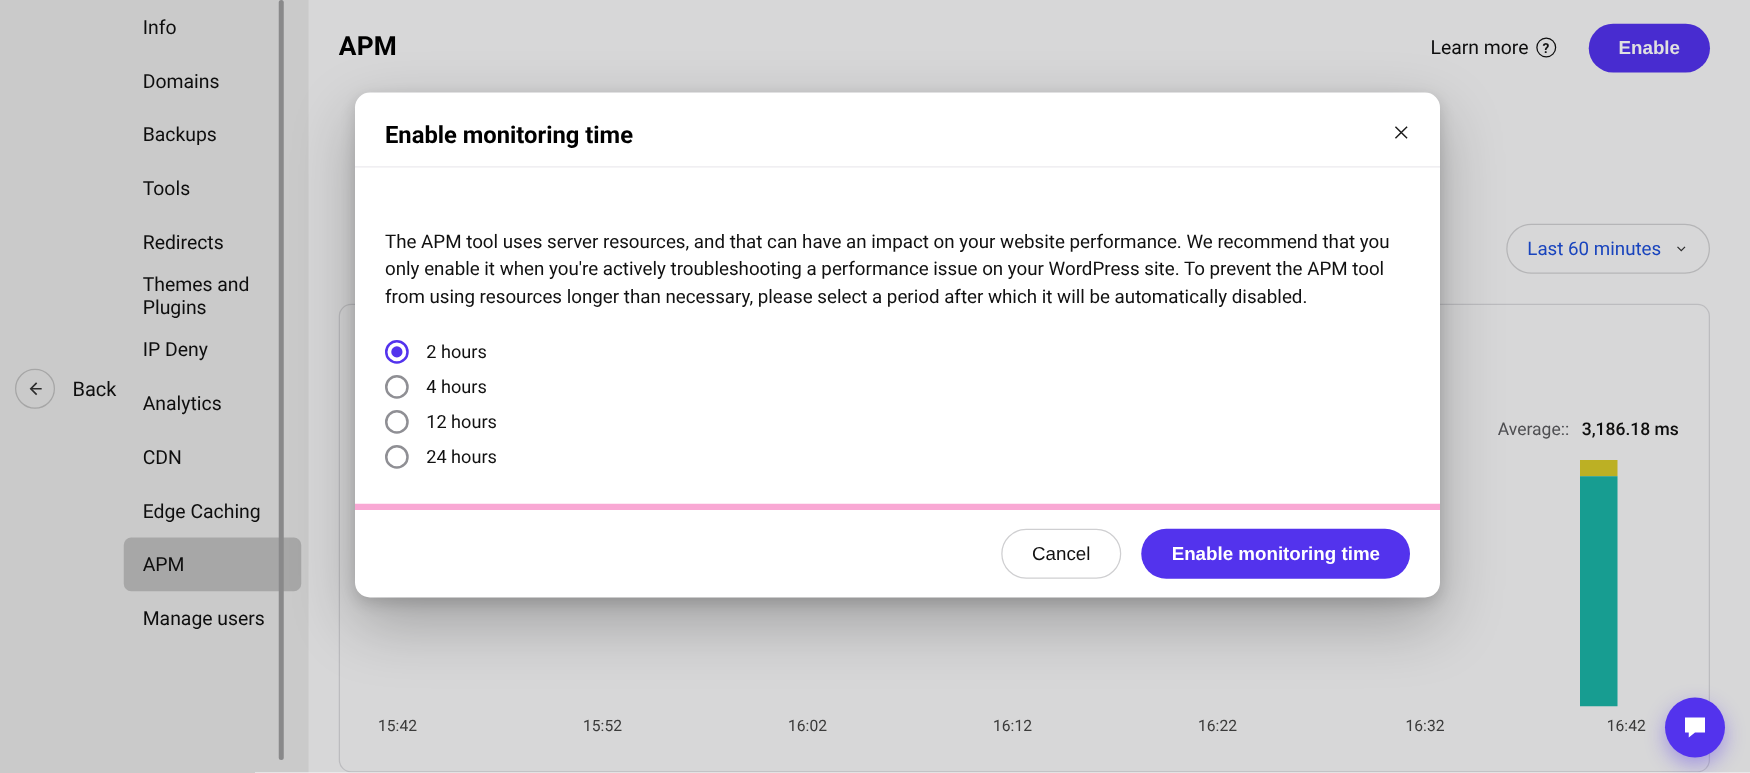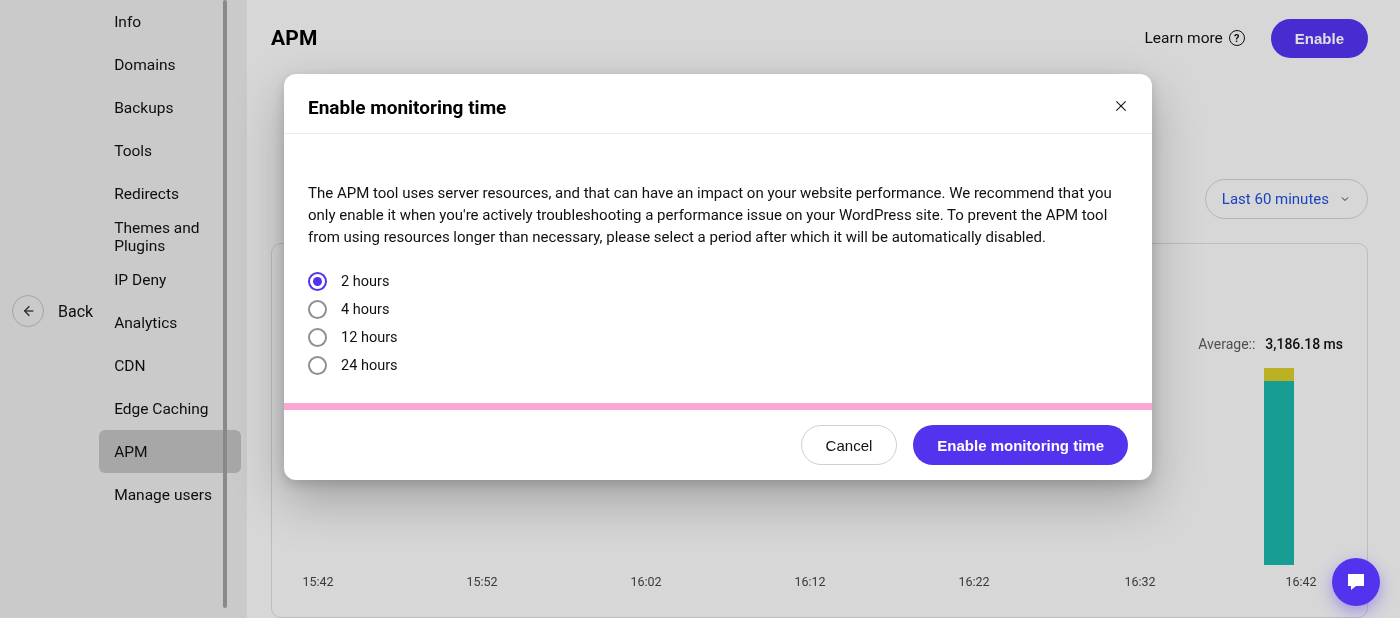--- a/index.html
+++ b/index.html
@@ -46,21 +46,21 @@
   .modal-divider { height:1px; background:#eceaee; }
   .modal-body { padding:22px 24px 28px 24px; }
   .modal-desc { font-size:15px; line-height:1.47; color:#111; margin-bottom:24px;margin-top:26px; }
   .radio-list { display:flex; flex-direction:column; gap:9px; }
   .radio-item { display:flex; align-items:center; gap:14px; cursor:pointer; }
   .radio-outer { width:19px; height:19px; border:2px solid #8f8f94; border-radius:50%; display:flex; align-items:center; justify-content:center; background:#fff; }
   .radio-item.selected .radio-outer { border-color:#5333ed; }
   .radio-inner { width:9px; height:9px; border-radius:50%; background:transparent; }
   .radio-item.selected .radio-inner { background:#5333ed; }
   .radio-label { font-size:14.5px; color:#111; }
-  .modal-footer { border-top:7px solid #f9a8d4; padding:15px 24px 15px 24px; display:flex; justify-content:flex-end; gap:16px; }
+  .modal-footer { border-top:5px solid #f9a8d4; padding:15px 24px 15px 24px; display:flex; justify-content:flex-end; gap:16px; }
   .btn-secondary { background:#fff; border:1px solid #cfcfd1; border-radius:20px; height:40px; padding:0 24px; font-size:15px; color:#111; }
   .btn-primary { background:#5333ed; border:none; color:#fff; border-radius:20px; height:40px; padding:0 24px; font-size:15px; font-weight:600; }
   
   .chat-fab { position:absolute; right:20px; bottom:12px; width:48px; height:48px; border-radius:50%; background:#5333ed; display:flex; align-items:center; justify-content:center; box-shadow:0 6px 16px rgba(83,51,237,.4); }
   .chat-fab svg { width:24px; height:24px; fill:#fff; }
 </style>
 </head>
 <body>
 
 <div class="app">

